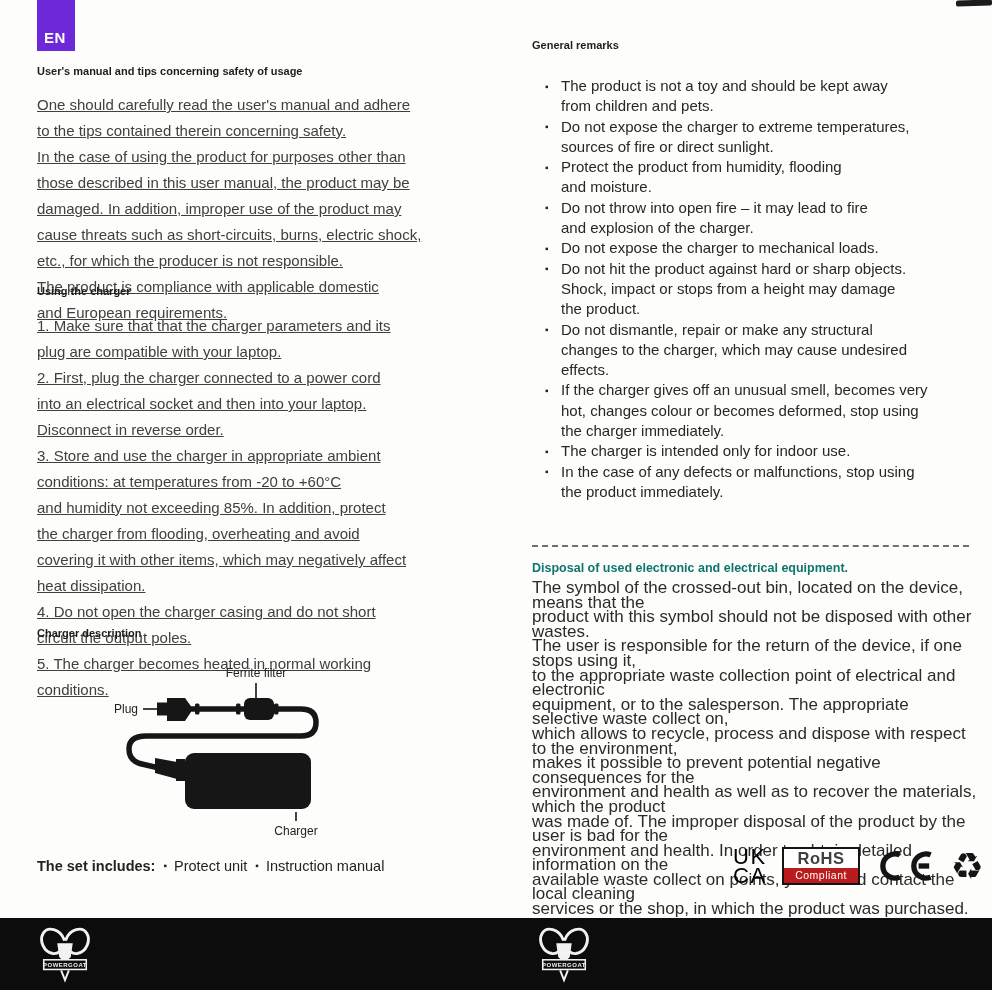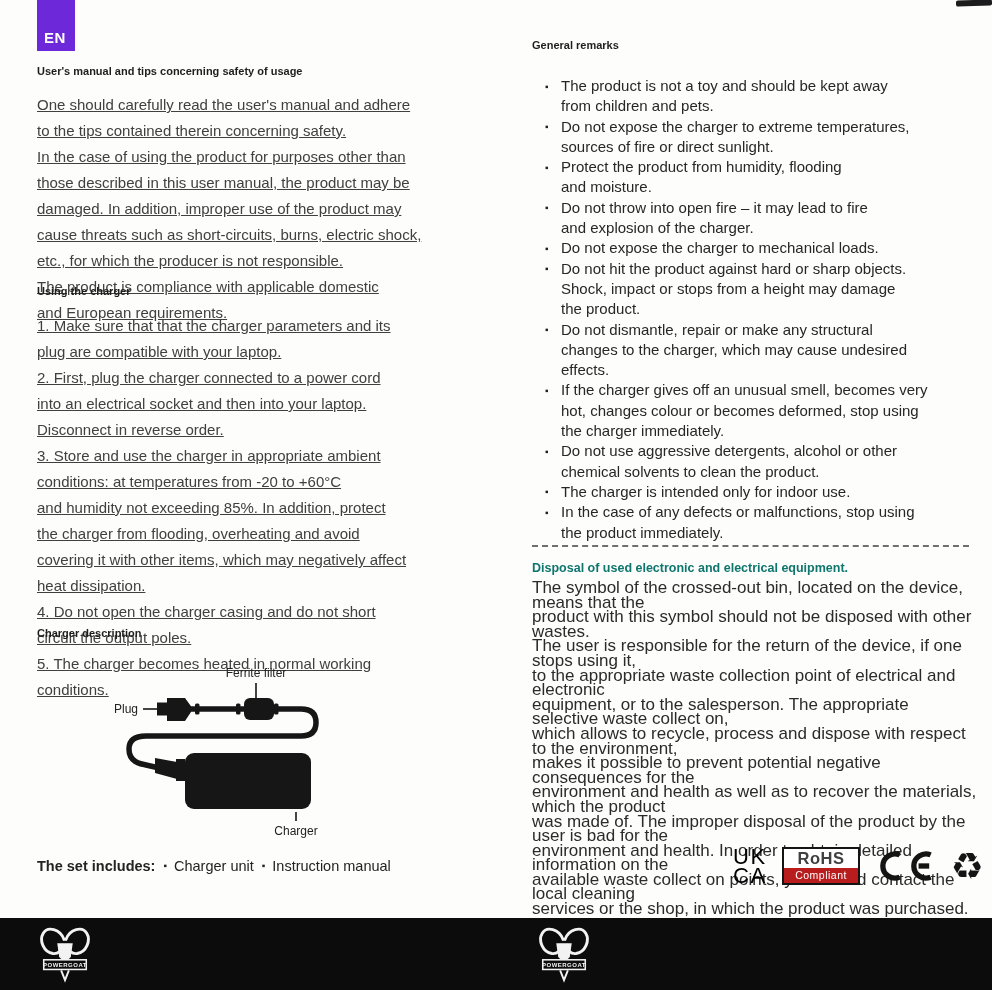--- a/index.html
+++ b/index.html
@@ -133,21 +133,21 @@
     </g>
     <g fill="#222" font-size="12" font-family="Liberation Sans, sans-serif">
       <text x="198" y="25" text-anchor="middle">Ferrite filter</text>
       <text x="80" y="61" text-anchor="end">Plug</text>
       <text x="238" y="183" text-anchor="middle">Charger</text>
     </g>
   </svg>
 </div>
 
 <div class="abs set-line">
-  <span class="set-label">The set includes:</span><span><span class="set-item">Charger unit</span><span class="set-item">Instruction manual</span></span>
+  <span class="set-label">The set includes:</span><span><span class="set-item">Protect unit</span><span class="set-item">Instruction manual</span></span>
 </div>
 
 <h2 class="abs sec col-right general-heading">General remarks</h2>
 <ul class="abs col-right remarks">
 
 <li>The product is not a toy and should be kept away
 from children and pets.</li>
     <li>Do not expose the charger to extreme temperatures,
 sources of fire or direct sunlight.</li>
     <li>Protect the product from humidity, flooding
@@ -157,22 +157,20 @@
     <li>Do not expose the charger to mechanical loads.</li>
     <li>Do not hit the product against hard or sharp objects.
 Shock, impact or stops from a height may damage
 the product.</li>
     <li>Do not dismantle, repair or make any structural
 changes to the charger, which may cause undesired
 effects.</li>
     <li>If the charger gives off an unusual smell, becomes very
 hot, changes colour or becomes deformed, stop using
 the charger immediately.</li>
-    <li>Do not use aggressive detergents, alcohol or other
-chemical solvents to clean the product.</li>
     <li>The charger is intended only for indoor use.</li>
     <li>In the case of any defects or malfunctions, stop using
 the product immediately.</li>
   </ul>
 
 <div class="abs col-right divider"></div>
 
 <div class="abs col-right disposal-heading">Disposal of used electronic and electrical equipment.</div>
 <div class="abs col-right disposal-text">The symbol of the crossed-out bin, located on the device, means that the
 product with this symbol should not be disposed with other wastes.

